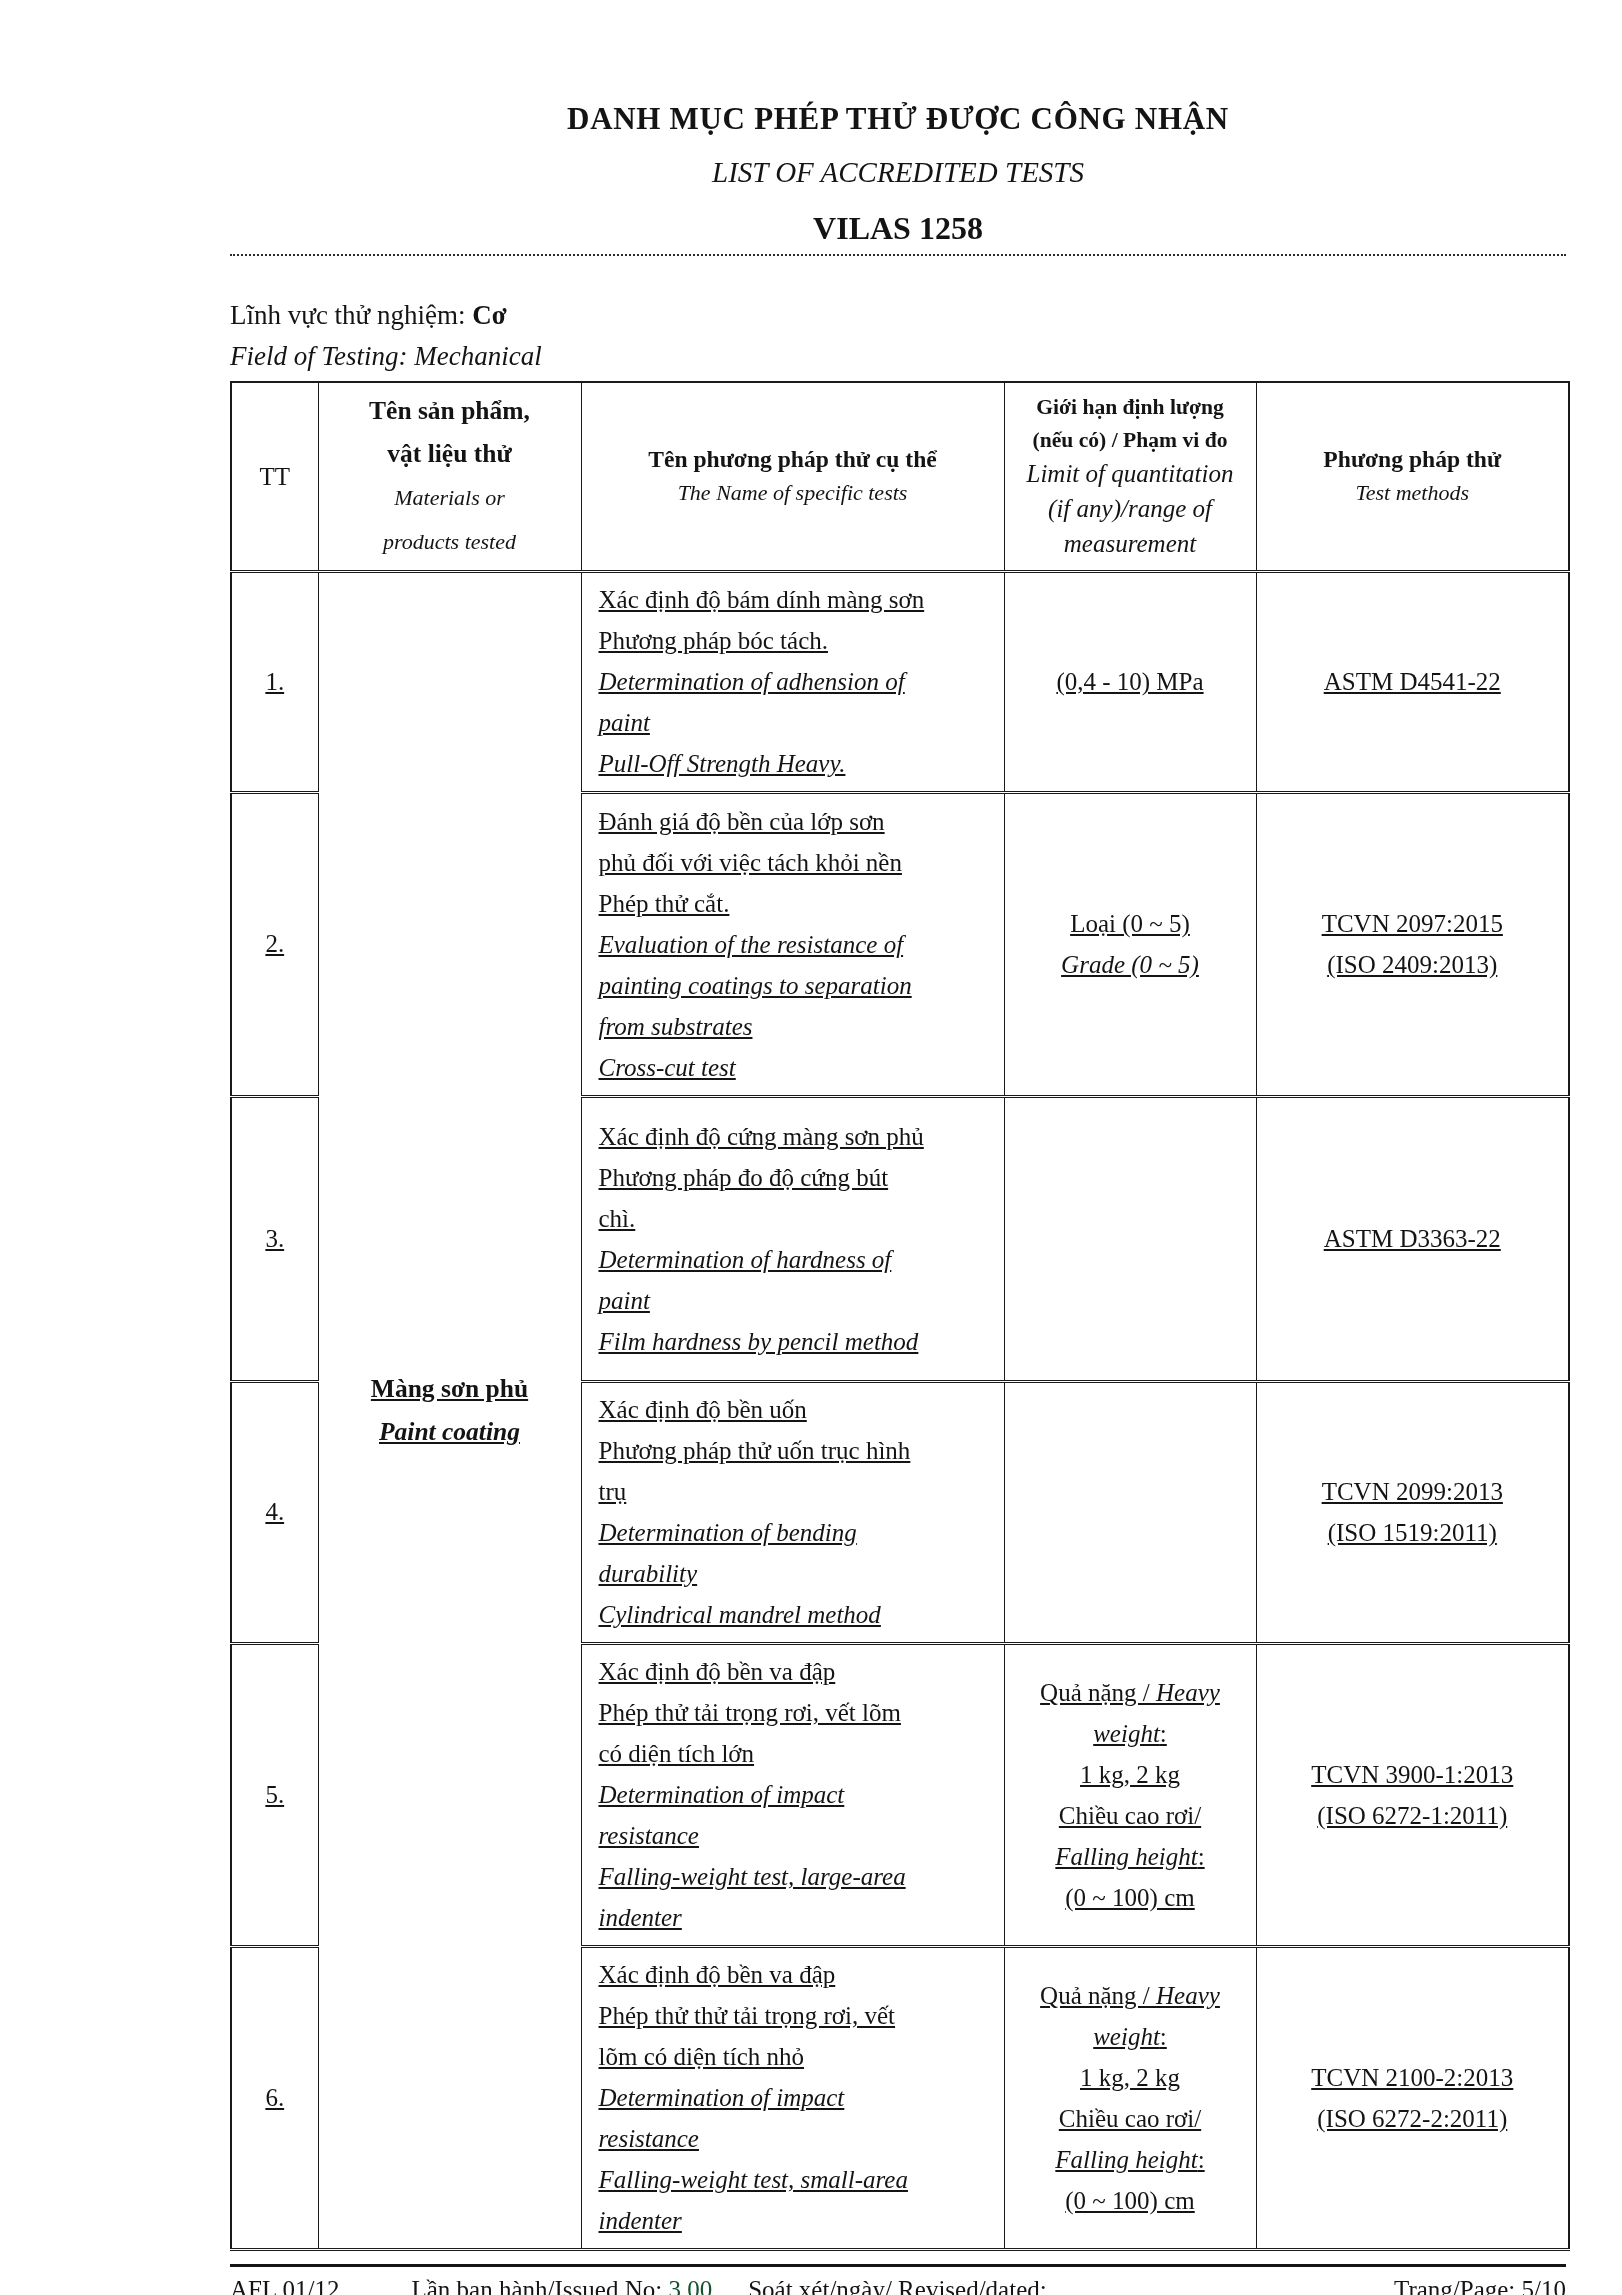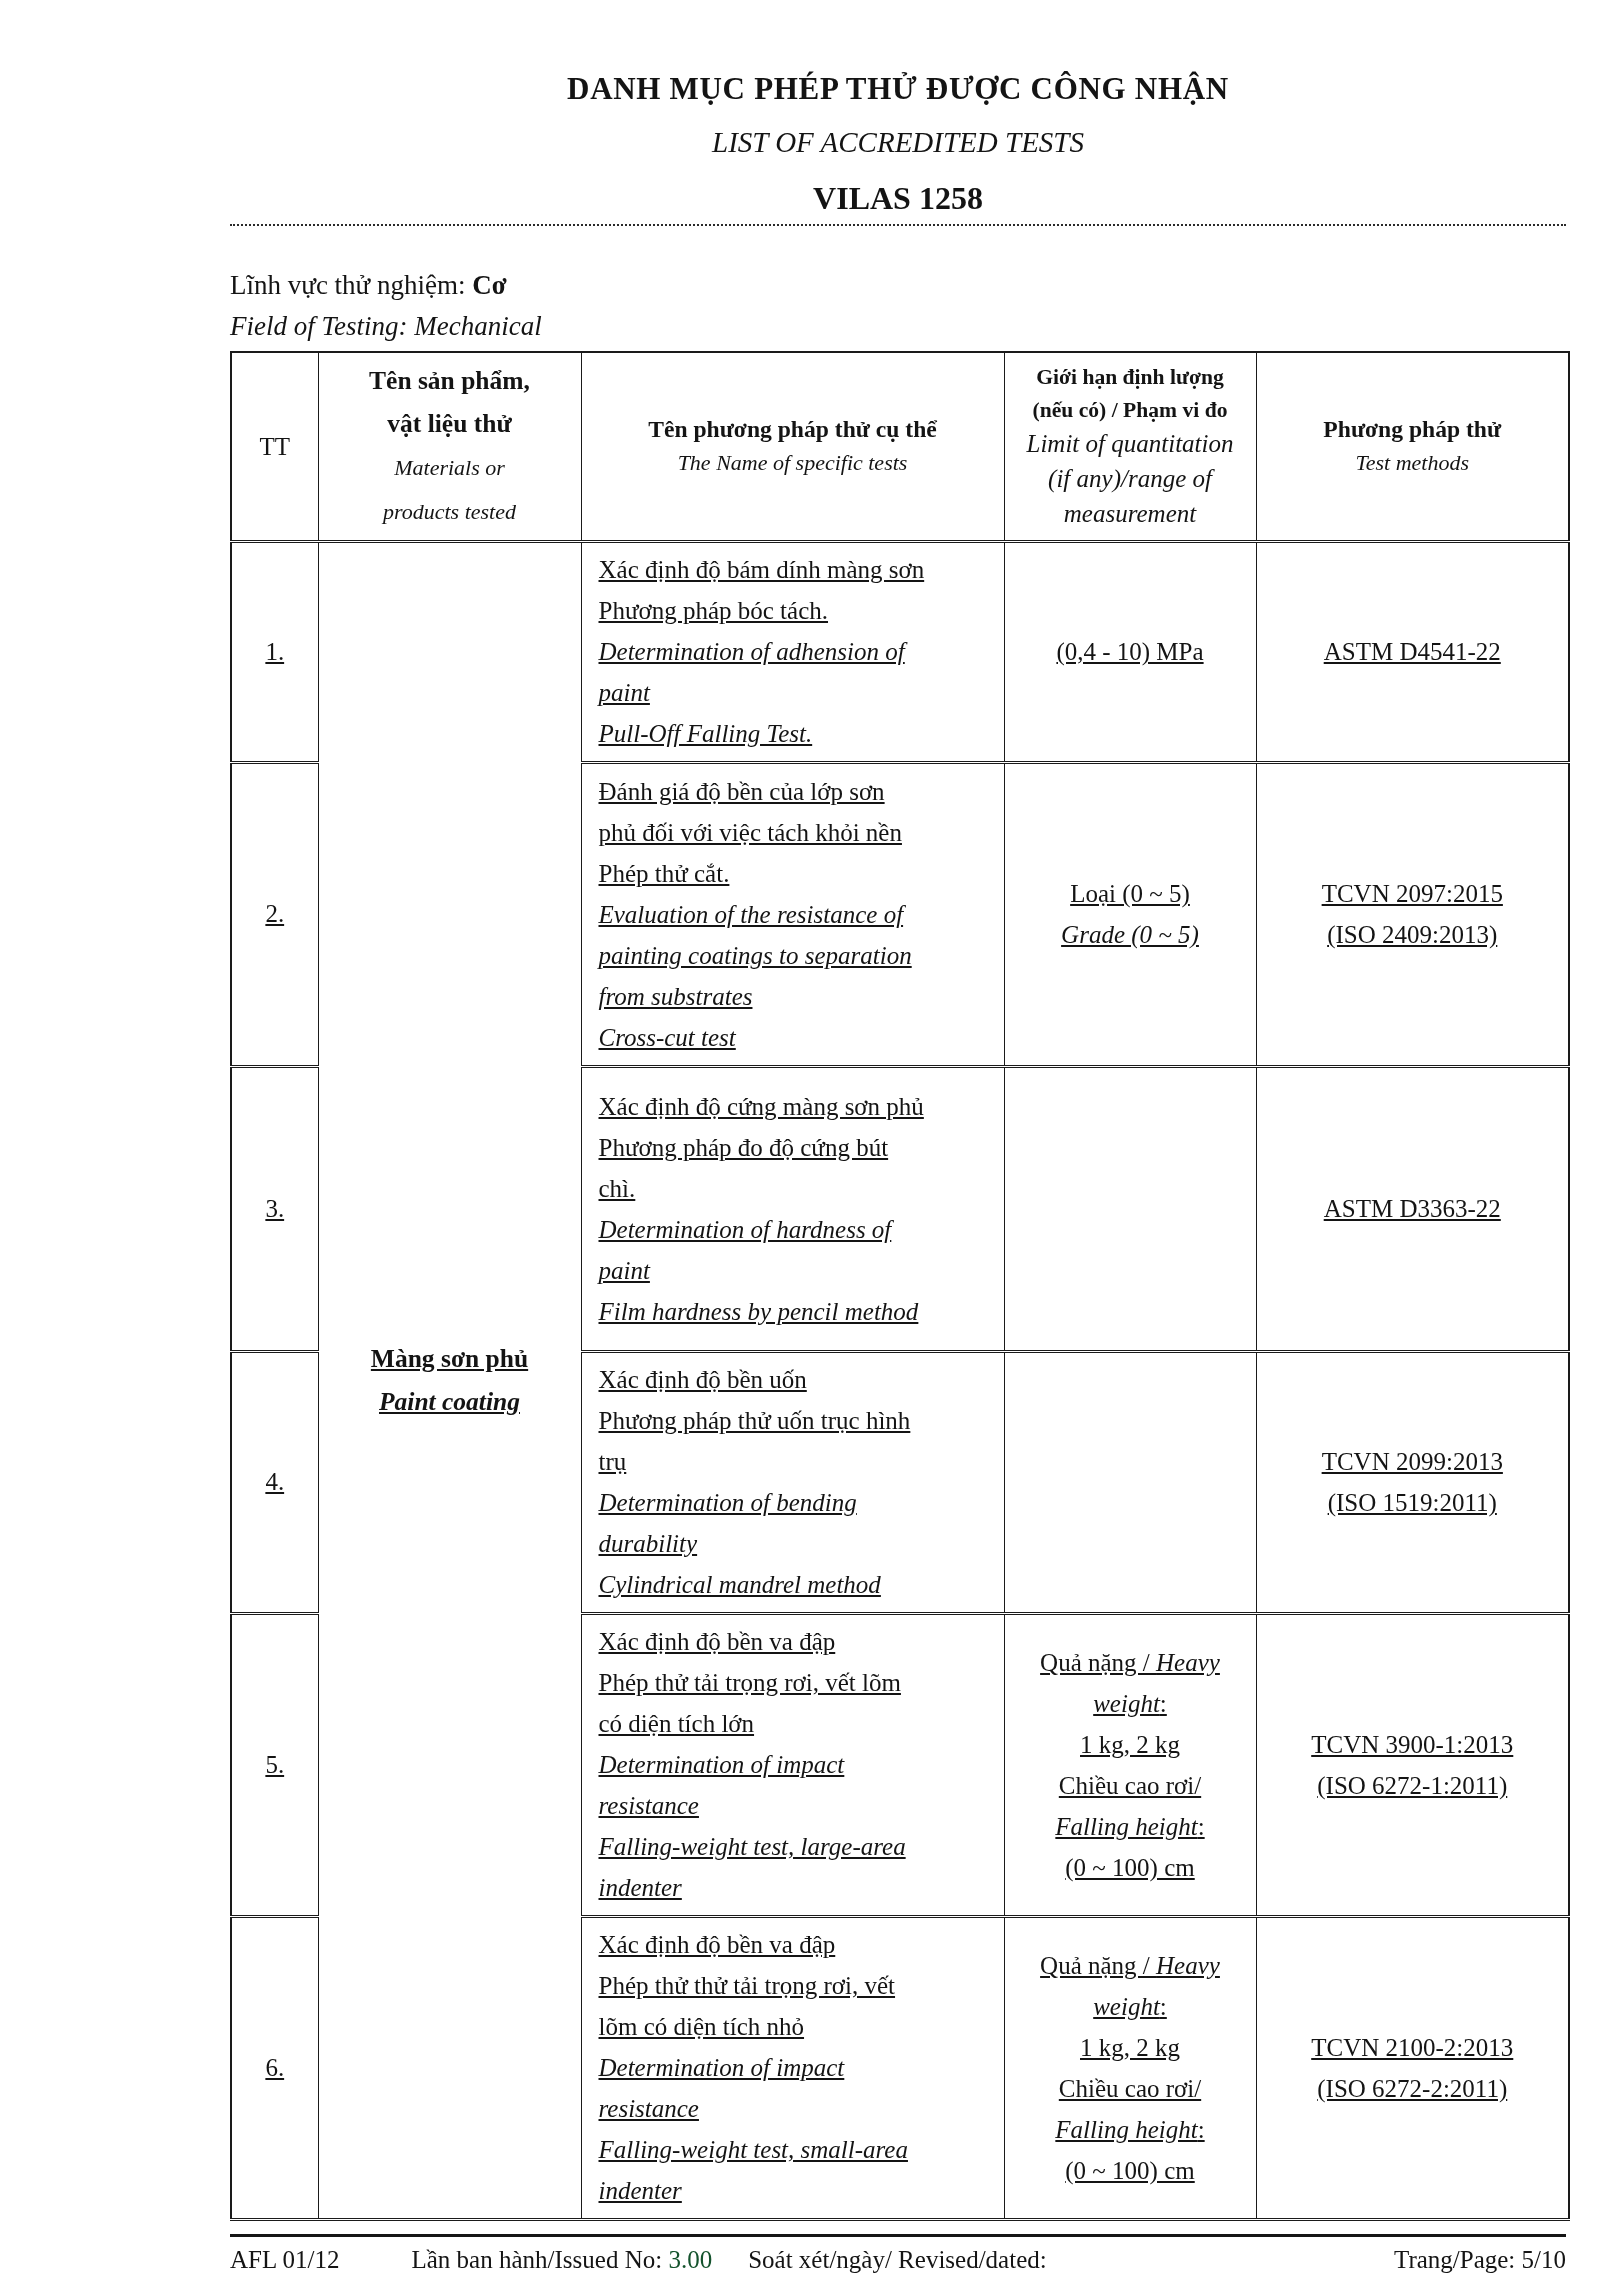--- a/index.html
+++ b/index.html
@@ -1,21 +1,21 @@
 <!DOCTYPE html>
 <html lang="vi" style="font-size:10.5px"><head>
 <meta charset="utf-8">
 <style>
   html,body{margin:0;padding:0;}
   body{
     width:1622px;height:2295px;background:#ffffff;overflow:hidden;
     font-family:"Liberation Serif","DejaVu Serif",serif;color:#141414;
   }
   .content{margin:0 56px 0 230px;}
-  .doc-header{padding-top:73px;text-align:center;}
+  .doc-header{padding-top:103px;text-align:center;}
   .doc-title{font-size:31px;font-weight:bold;line-height:1;letter-spacing:0.7px;}
   .doc-sub{font-size:29px;font-style:italic;line-height:1;margin-top:23.6px;}
   .vilas{font-size:32px;font-weight:bold;line-height:1;margin-top:25px;}
   .dotted-rule{border:none;border-bottom:2.6px dotted #2a2a2a;margin:10.5px 0 0 0;}
   .field-block{margin-top:39px;}
   .field-vi{font-size:27px;line-height:41px;}
   .field-vi .bd{font-weight:bold;margin-top:16px;}
   .field-en{font-size:27px;font-style:italic;line-height:41px;}
 
   table.tests{
@@ -127,21 +127,21 @@
     <td class="c-tt">1.</td>
     <td class="c-mat" rowspan="6">
             <div class="ln"><span class="bd">Màng sơn phủ</span></div>
             <div class="ln"><span class="it bd">Paint coating</span></div>
           </td>
           <td class="c-test">
             <div class="ln"><span>Xác định độ bám dính màng sơn</span></div>
             <div class="ln"><span>Phương pháp bóc tách.</span></div>
             <div class="ln"><span class="it">Determination of adhension of</span></div>
             <div class="ln"><span class="it">paint</span></div>
-            <div class="ln"><span class="it">Pull-Off Falling Test.</span></div>
+            <div class="ln"><span class="it">Pull-Off Strength Heavy.</span></div>
           </td>
     <td class="c-limit">
             <div class="ln"><span>(0,4 - 10) MPa</span></div>
           </td>
     <td class="c-method">
             <div class="ln"><span>ASTM D4541-22</span></div>
           </td>
   </tr>
         <tr>
     <td class="c-tt">2.</td>

